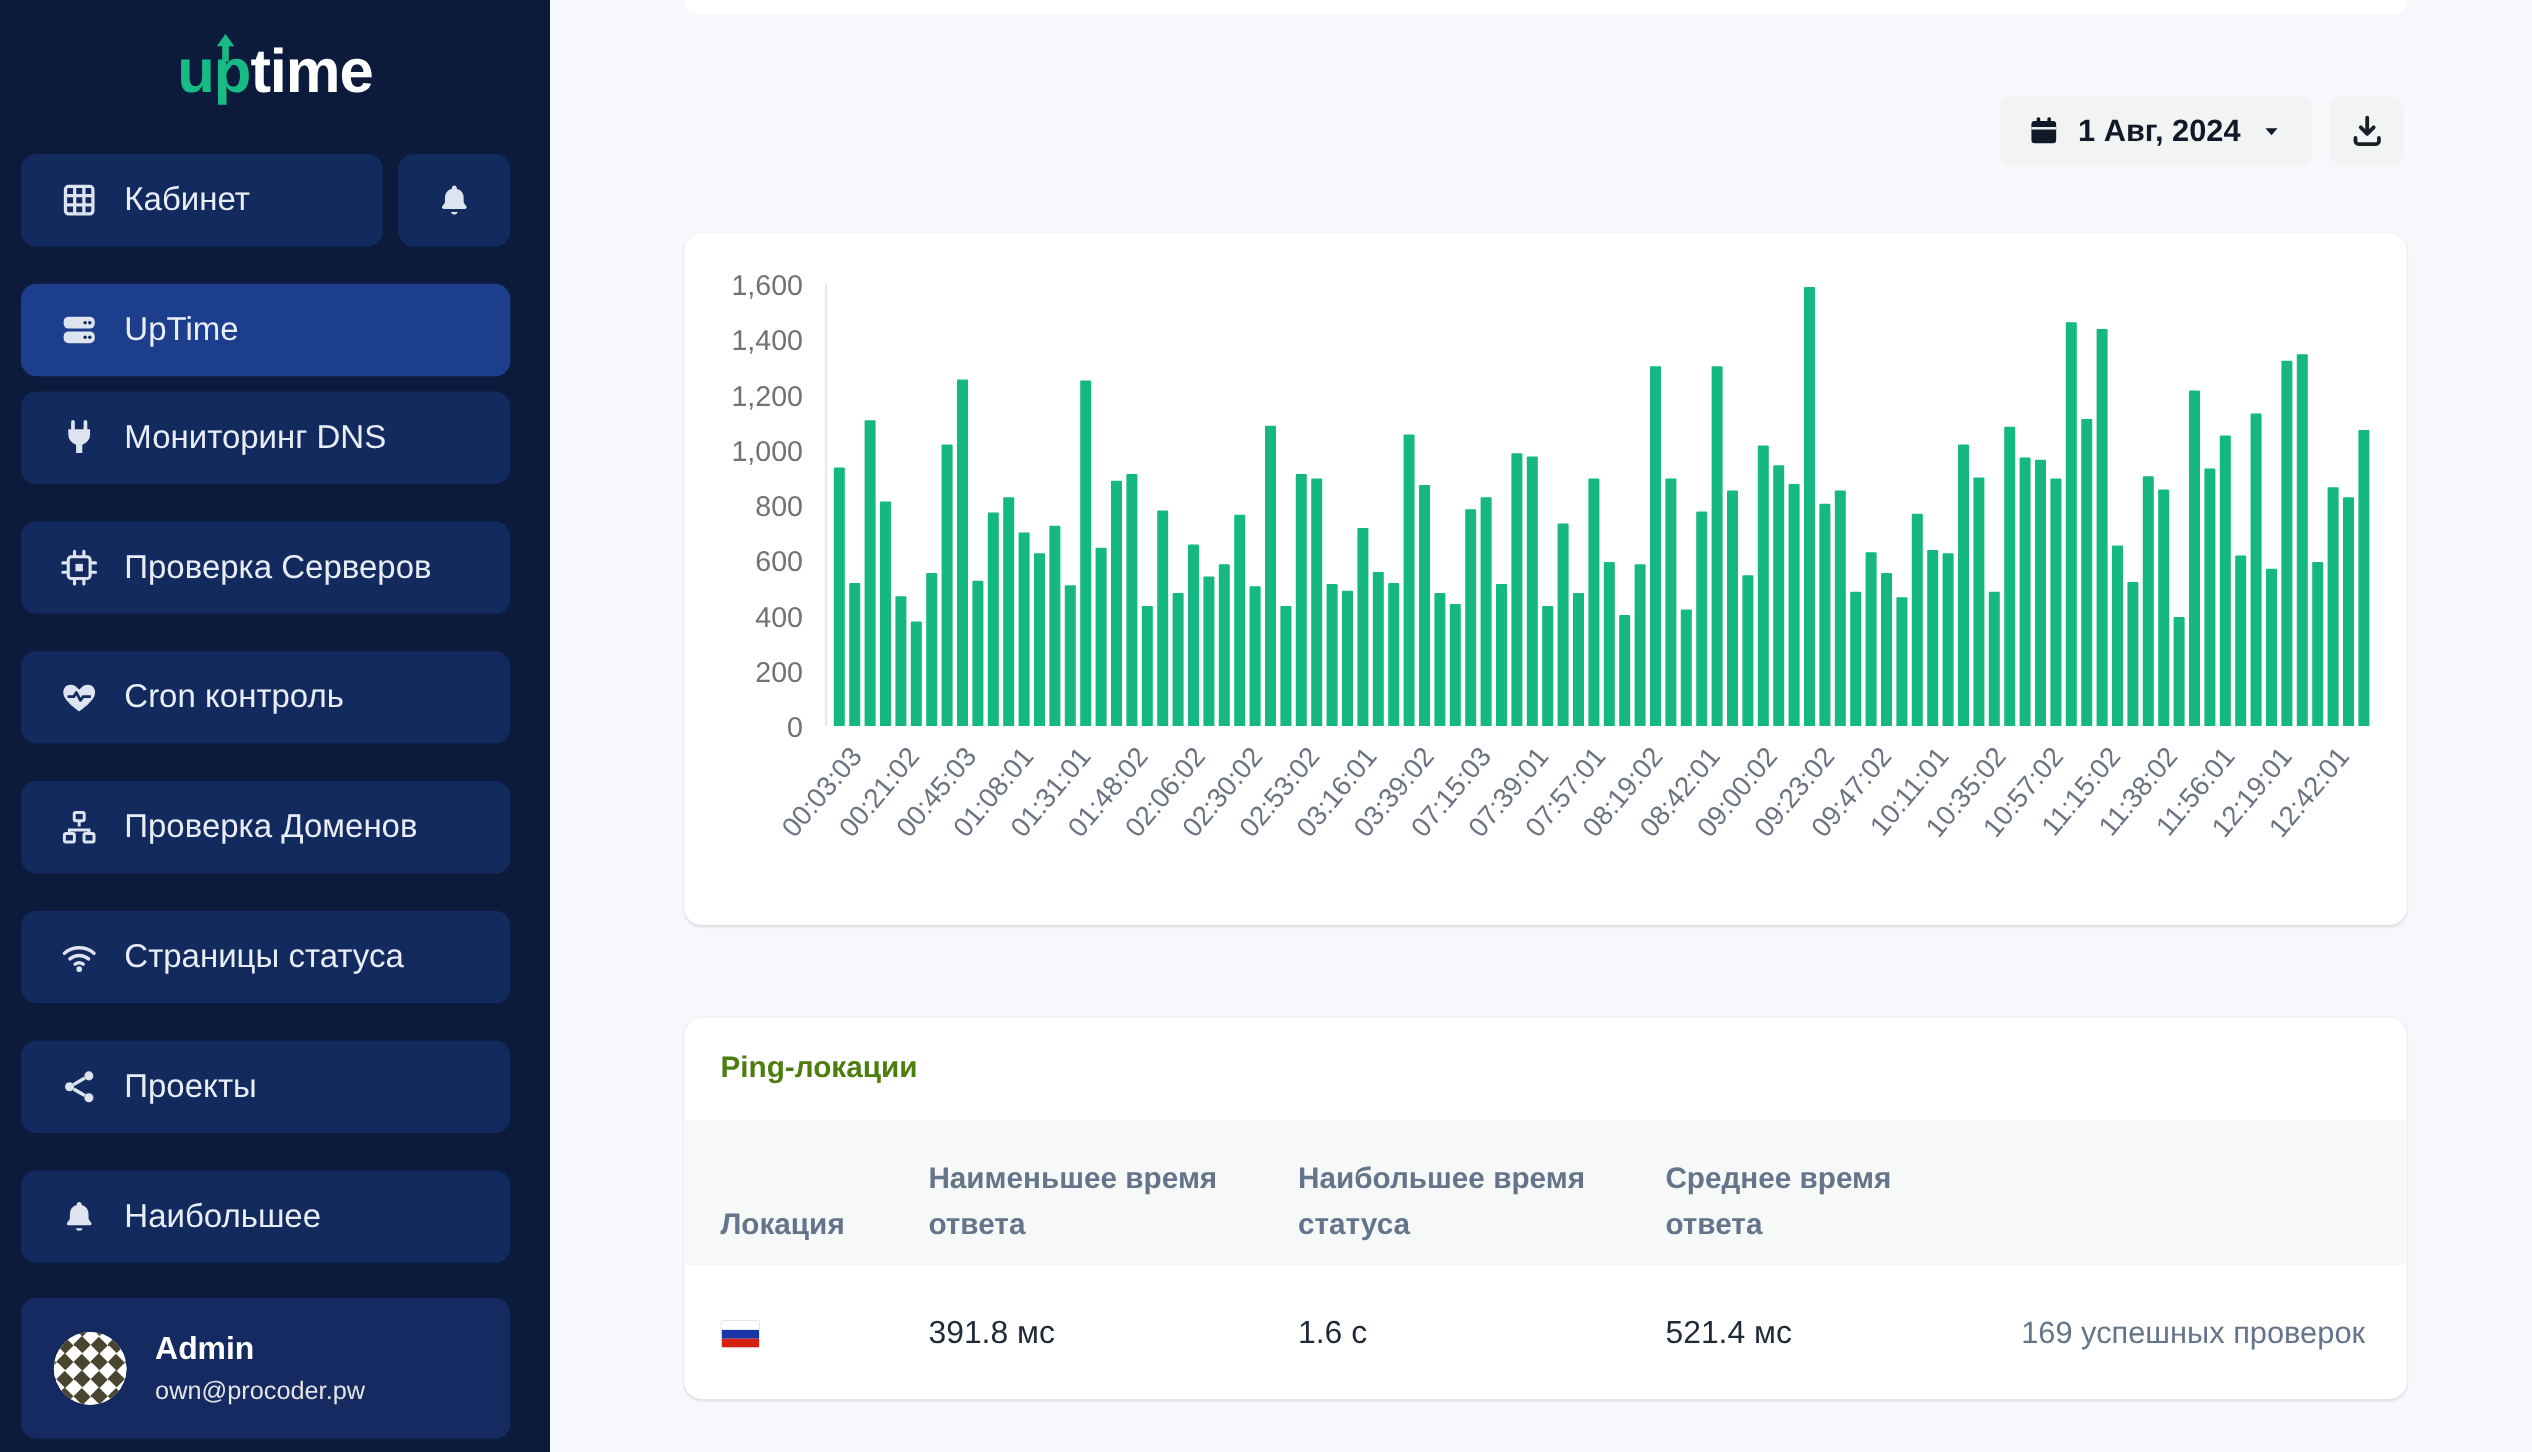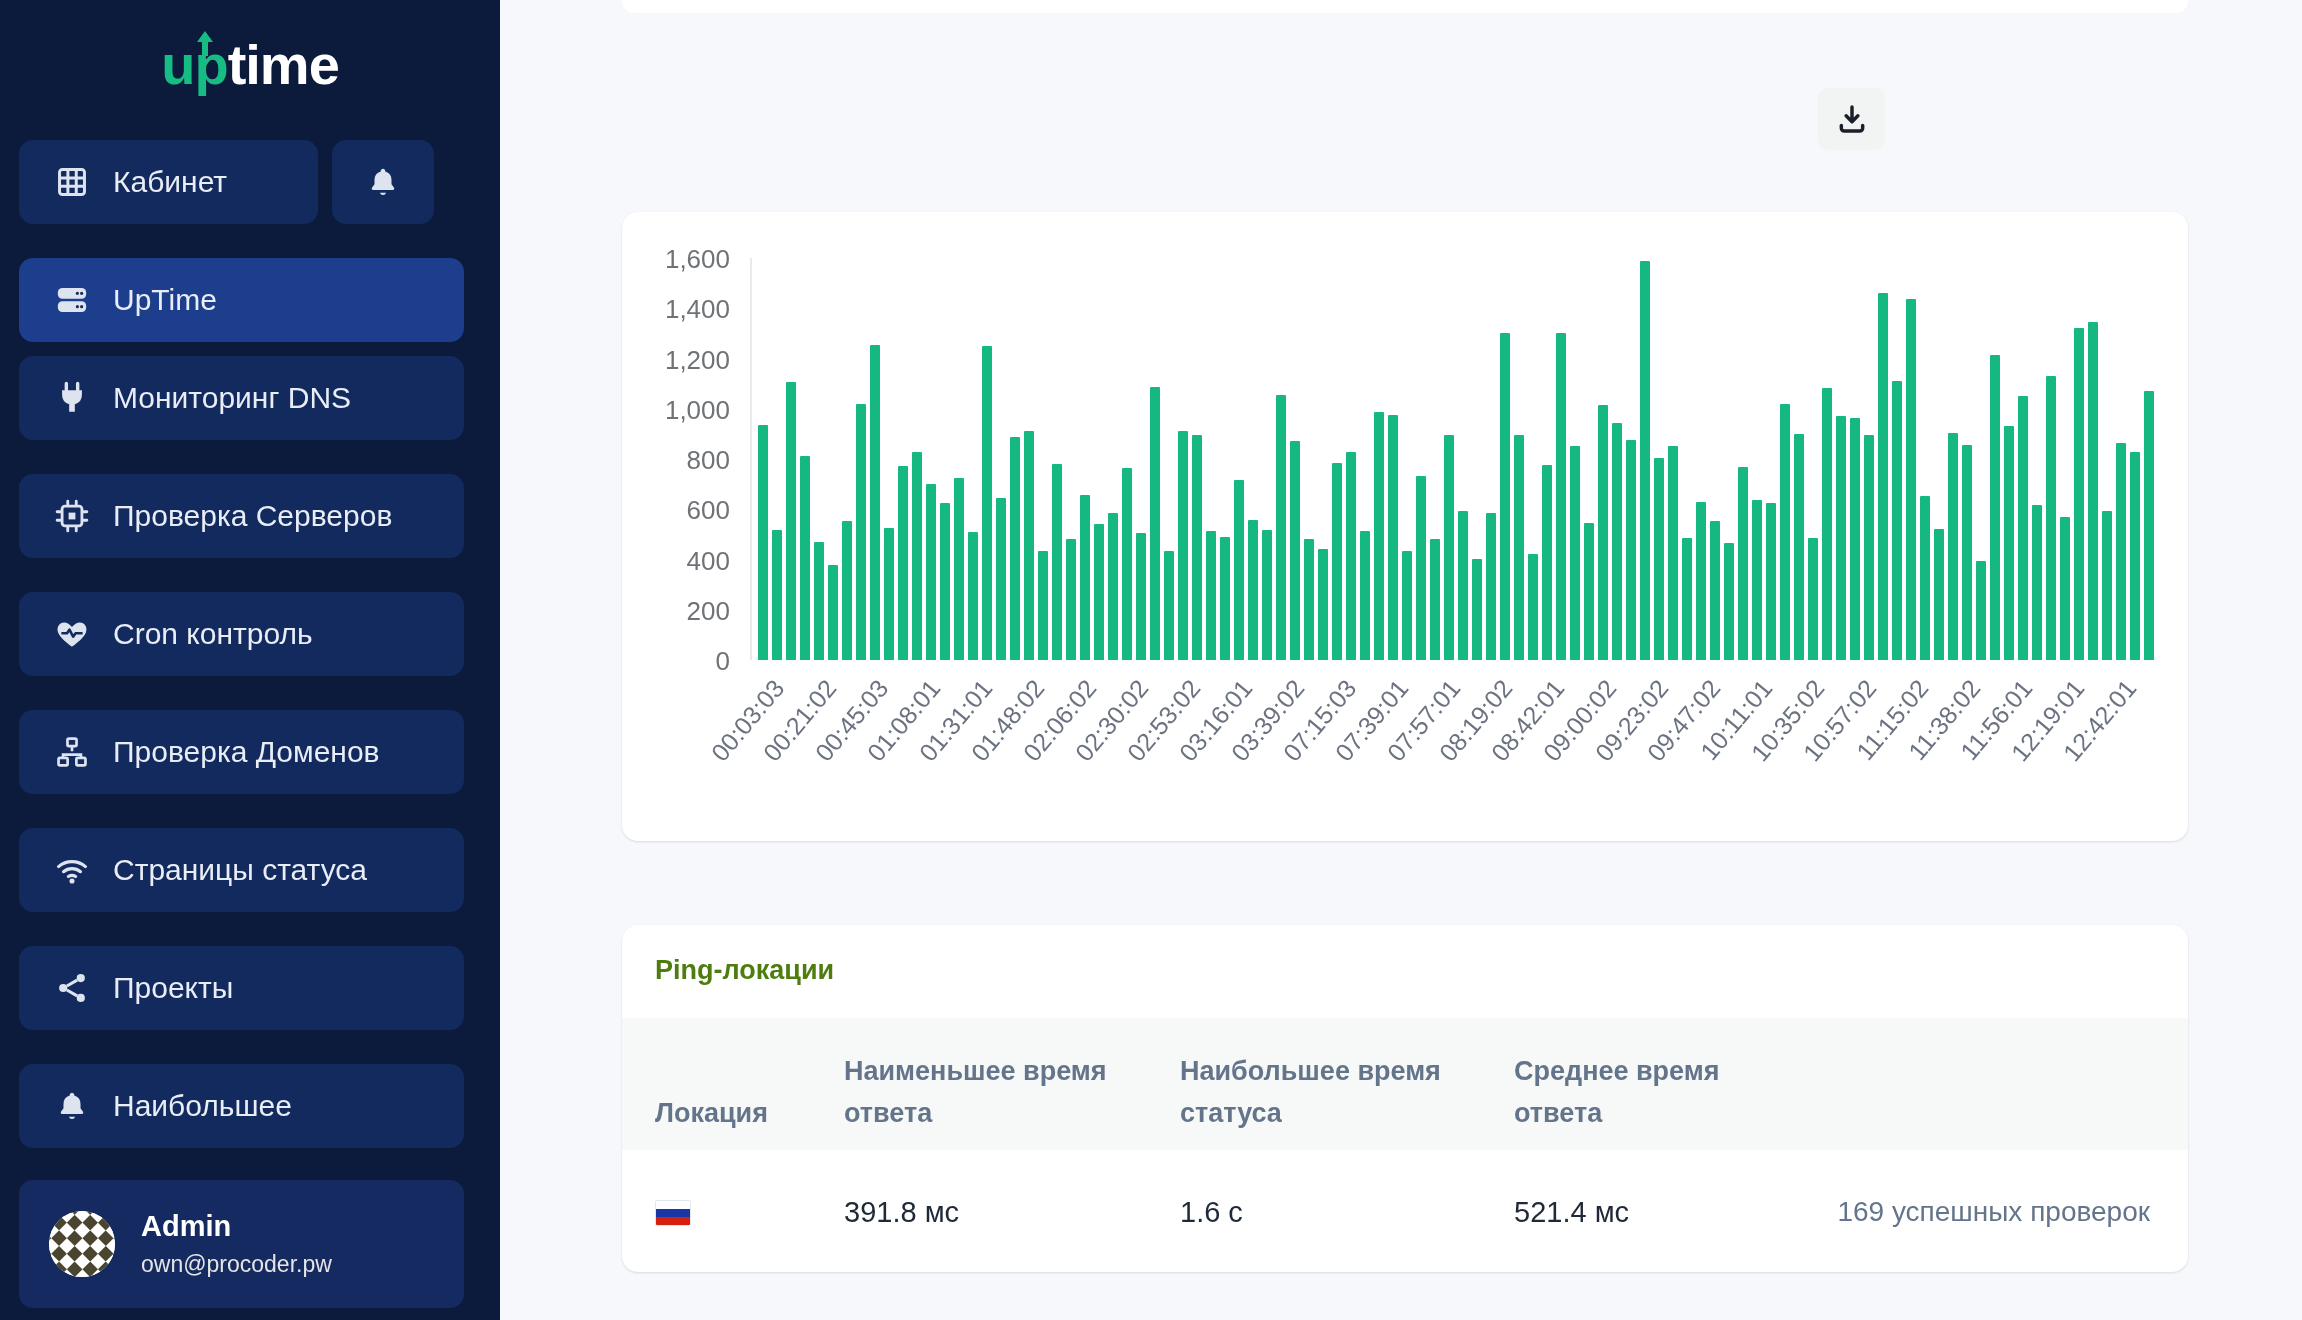--- a/index.html
+++ b/index.html
@@ -23,21 +23,21 @@
   .logo .lg-white { color:#ffffff; }
   .logo .lg-arrow { position:absolute; left:44%; top:-16px; }
   .nav { position:absolute; left:19px; top:140px; width:445px; }
   .menu-row { display:flex; gap:14px; margin-bottom:34px; }
   .side-item {
     background:#132a5f; border:none; border-radius:14px; height:84px;
     display:flex; align-items:center; gap:24px; padding:0 0 0 36px;
     color:#e8edf6; font-size:30px; font-weight:500; cursor:pointer;
     font-family:"Liberation Sans", sans-serif; width:445px; text-align:left;
   }
-  .side-item.half { width:299px; }
+  .side-item.half { width:329px; }
   .side-item.active { background:#1c3e8c; }
   .bell-btn {
     background:#132a5f; border:none; border-radius:14px; width:102px; height:84px;
     display:flex; align-items:center; justify-content:center; cursor:pointer; color:#e8edf6;
   }
   .side-item .ic, .bell-btn .ic { width:34px; height:34px; flex:0 0 34px; color:#dde3ef; }
   .user-card {
     position:absolute; left:19px; top:1180px; width:445px; height:128px;
     background:#142a60; border-radius:14px; display:flex; align-items:center;
     padding-left:30px; gap:26px; cursor:pointer;
@@ -212,20 +212,36 @@
     <div>
       <div class="user-name">Admin</div>
       <div class="user-email">own@procoder.pw</div>
     </div>
   </div>
 </aside>
 
 <div class="top-strip"></div>
 
 <div class="toolbar">
+  <button class="date-btn">
+    <span class="ic" style="width: 30px; height: 30px; display: inline-flex;">
+        <svg width="100%" height="100%" viewBox="0 0 24 24" fill="none">
+          <rect x="3" y="4.8" width="18" height="16.2" rx="2.4" fill="currentColor"></rect>
+          <rect x="6.8" y="2" width="2.6" height="5" rx="1.2" fill="currentColor"></rect>
+          <rect x="14.6" y="2" width="2.6" height="5" rx="1.2" fill="currentColor"></rect>
+          <rect x="3" y="9.2" width="18" height="1.8" fill="#f1f4f2"></rect>
+        </svg>
+      </span>
+    <span>1 Авг, 2024</span>
+    <span style="width: 24px; height: 24px; display: inline-flex;">
+        <svg width="100%" height="100%" viewBox="0 0 24 24" fill="none">
+          <path d="M6.5 9.5h11L12 16z" fill="currentColor"></path>
+        </svg>
+      </span>
+  </button>
   <button class="dl-btn">
     <span style="width: 32px; height: 32px; display: inline-flex;">
         <svg width="100%" height="100%" viewBox="0 0 24 24" fill="none">
           <path d="M12 3v10.2M7.6 9.6l4.4 4.4 4.4-4.4" stroke="currentColor" stroke-width="2.6" stroke-linecap="round" stroke-linejoin="round"></path>
           <path d="M4 16.8v2.1c0 1.2 1 2.1 2.1 2.1h11.8c1.1 0 2.1-.9 2.1-2.1v-2.1" stroke="currentColor" stroke-width="2.6" stroke-linecap="round"></path>
         </svg>
       </span>
   </button>
 </div>
 

